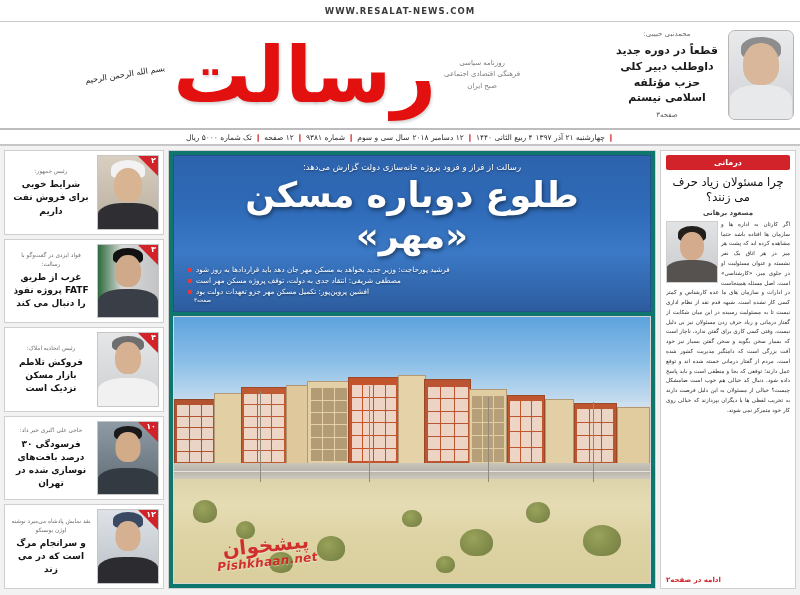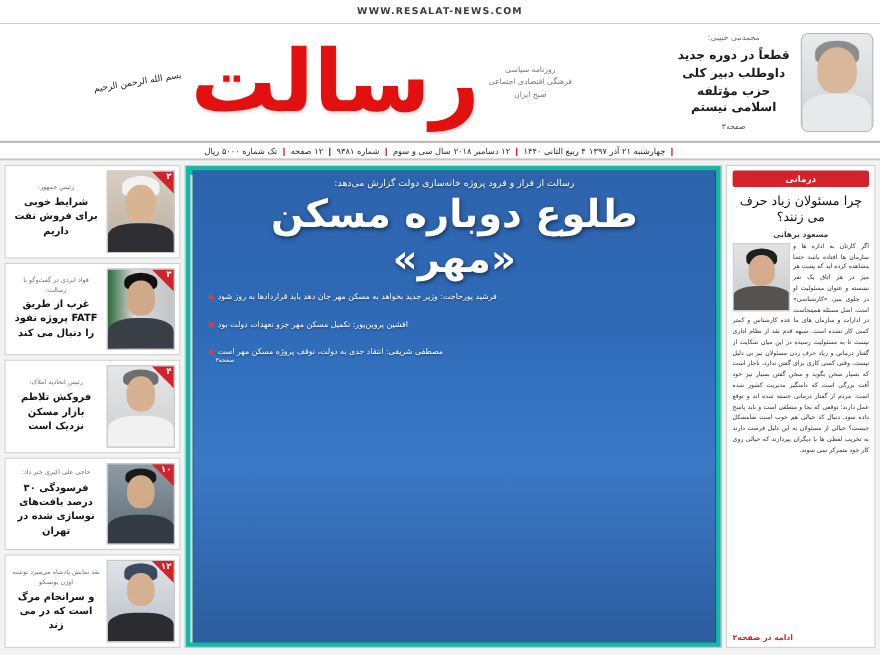--- a/index.html
+++ b/index.html
@@ -106,39 +106,39 @@
     border: 1px solid #cfcfcf; overflow: hidden; position: relative;
     background: #d8d9db;
   }
   .serm-more {
     color: #d3232a; font-size: 7px; font-weight: bold; text-align: left;
     margin-top: 3px;
   }
 
   
   .lead {
-    flex: 1; background: #14b8a6; border: 1px solid #cfcfcf;
-    padding: 4px; display: flex; 
+    flex: 1; background: #0f766e; border: 1px solid #cfcfcf;
+    padding: 4px; display: flex; flex-direction: column;
   }
   .lead-banner {
     background: linear-gradient(180deg,#2d63ad 0%, #2f6bb8 35%, #3b79c6 62%, #2d5c9f 100%);
     border: 1px solid #24508d;
     padding: 6px 10px 8px 10px; position: relative;
   }
   .lead-kicker {
     color: #ffffff; font-size: 8.5px; text-align: center;
     margin-bottom: 3px; text-shadow: 0 1px 2px rgba(0,0,0,.45);
   }
   .lead-title {
     color: #ffffff; font-size: 35px; font-weight: bold; text-align: center;
     line-height: 1.18; text-shadow: 1px 2px 4px rgba(0,0,0,.5);
     letter-spacing: -0.5px;
   }
   .lead-bullets {
-    margin-top: 7px; display: flex; flex-direction: column; gap: 16px;
+    margin-top: 7px; display: flex; flex-direction: column; gap: 2px;
     padding-left: 4px;
     justify-content: space-between;
   }
   .bullet {
     display: flex; align-items: flex-start; justify-content: flex-end; gap: 4px;
     color: #ffffff; font-size: 7.2px; text-shadow: 0 1px 2px rgba(0,0,0,.45);
   }
   .bullet .dot {
     width: 4px; height: 4px; background: #e63a3a; border-radius: 1px;
     margin-top: 3px; flex: 0 0 4px;
@@ -315,25 +315,25 @@
     <div class="lead">
       <div class="lead-banner">
         <div class="lead-kicker">رسالت از فراز و فرود پروژه خانه‌سازی دولت گزارش می‌دهد:</div>
         <div class="lead-title">طلوع دوباره مسکن «مهر»</div>
         <div class="lead-bullets">
           <div class="bullet">
             <span>فرشید پورحاجت: وزیر جدید بخواهد به مسکن مهر جان دهد باید قراردادها به روز شود</span>
             <span class="dot"></span>
           </div>
           <div class="bullet">
+            <span>مصطفی شریفی: انتقاد جدی به دولت، توقف پروژه مسکن مهر است</span>
+            <span class="dot"></span>
+          </div>
+          <div class="bullet">
             <span>افشین پروین‌پور: تکمیل مسکن مهر جزو تعهدات دولت بود</span>
-            <span class="dot"></span>
-          </div>
-          <div class="bullet">
-            <span>مصطفی شریفی: انتقاد جدی به دولت، توقف پروژه مسکن مهر است</span>
             <span class="dot"></span>
           </div>
         </div>
         <div class="lead-pageref">صفحه۳</div>
       </div>
 
       <div class="lead-photo">
         <div class="sky"></div>
 
         <div class="buildings">

